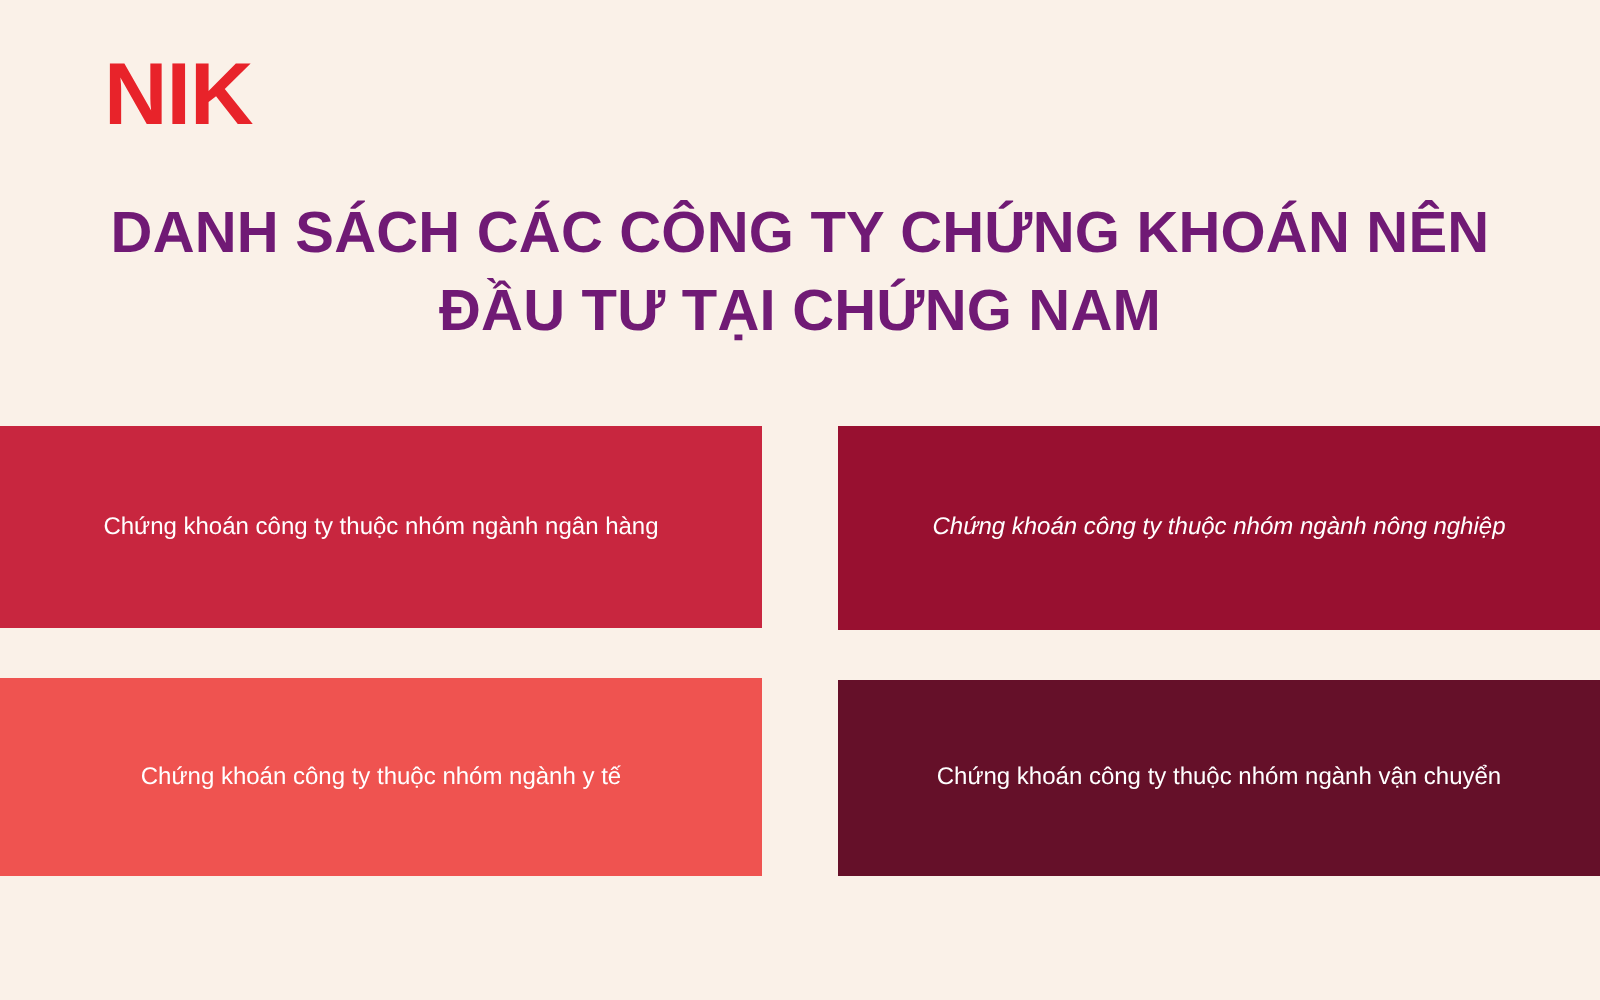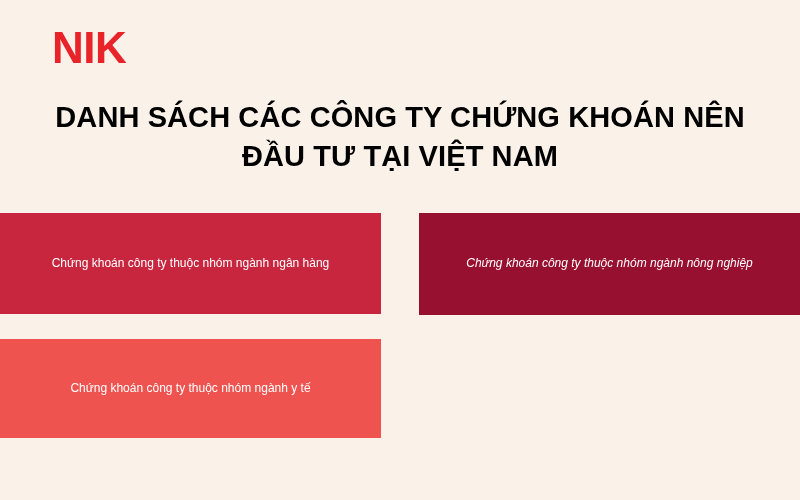--- a/index.html
+++ b/index.html
@@ -87,34 +87,37 @@
   .card-2 { left: 0px;   top: 126px; width: 381px; height: 99px;  background: #ef5350; }
   .card-3 { left: 419px; top: 127px; width: 381px; height: 98px;  background: #651029; }
 </style>
 </head>
 <body style="background: rgb(250, 241, 232);">
 
 <div class="poster" style="background: rgb(250, 241, 232);">
 
   <div class="brand" style="color: rgb(232, 35, 42);">NIK</div>
 
-  <div class="headline" style="color: #000000;">
+  <div class="headline" style="color: #701a75;">
     <span class="line">DANH SÁCH CÁC CÔNG TY CHỨNG KHOÁN NÊN</span>
-    <span class="line">ĐẦU TƯ TẠI VIỆT NAM</span>
+    <span class="line">ĐẦU TƯ TẠI CHỨNG NAM</span>
   </div>
 
   <div class="cards">
 
     <div class="card card-0" style="background: rgb(200, 38, 63); color: rgb(255, 255, 255);">
       <span class="card-text">Chứng khoán công ty thuộc nhóm ngành ngân hàng</span>
     </div>
 
     <div class="card card-1" style="background: rgb(152, 16, 48); color: rgb(255, 255, 255); font-style: italic;">
       <span class="card-text">Chứng khoán công ty thuộc nhóm ngành nông nghiệp</span>
     </div>
 
     <div class="card card-2" style="background: rgb(239, 83, 80); color: rgb(255, 255, 255);">
       <span class="card-text">Chứng khoán công ty thuộc nhóm ngành y tế</span>
     </div>
 
+    <div class="card card-3" style="background: rgb(101, 16, 41); color: rgb(255, 255, 255);">
+      <span class="card-text">Chứng khoán công ty thuộc nhóm ngành vận chuyển</span>
+    </div>
 
   </div>
 </div>
 
 </body></html>

